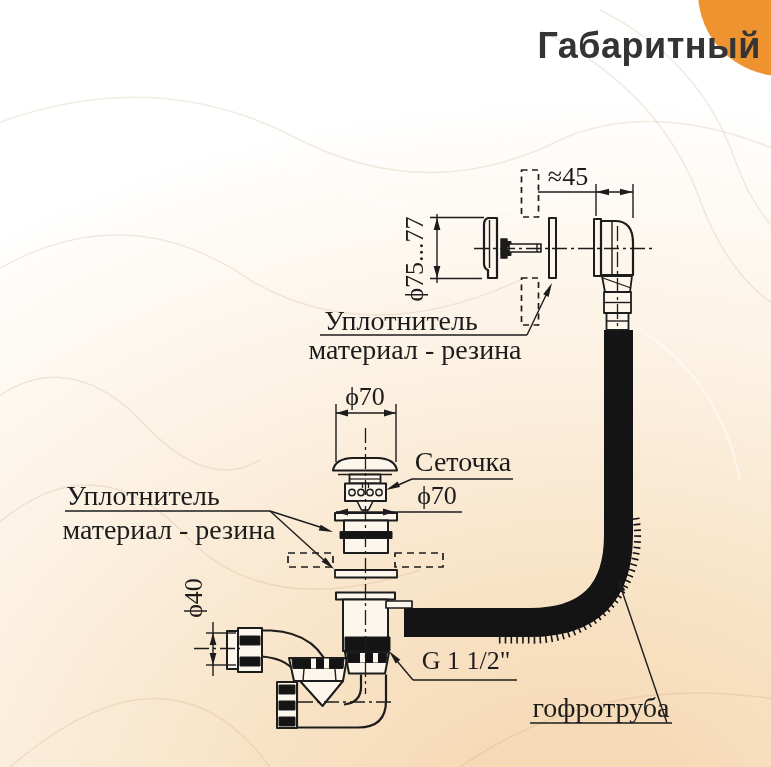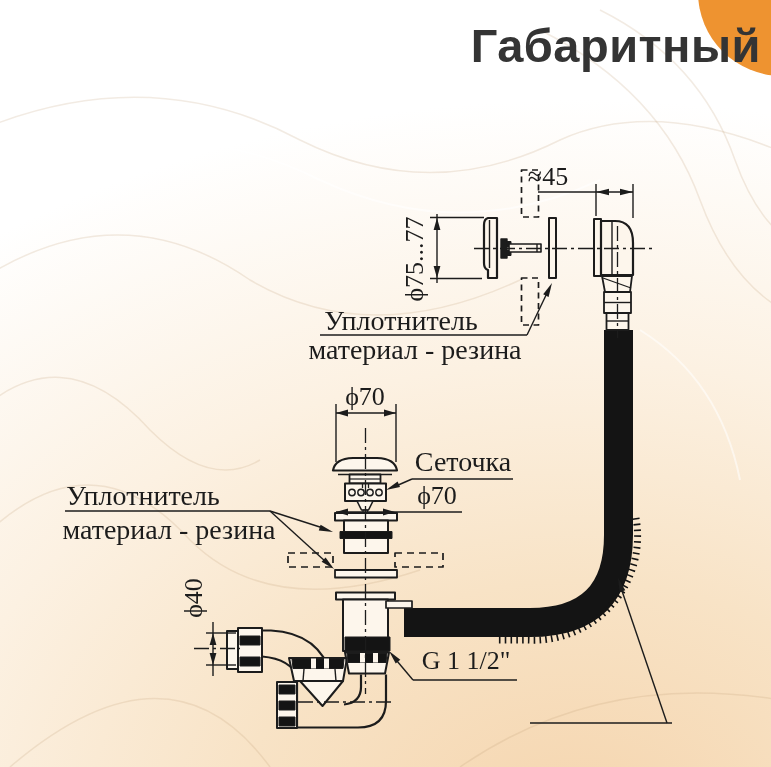--- a/index.html
+++ b/index.html
@@ -9,21 +9,21 @@
     font-family:"Liberation Serif", serif;
   }
   .deco{position:absolute; inset:0; pointer-events:none;}
   .accent-circle{
     position:absolute; width:168px; height:168px; border-radius:50%;
     background:#ee9330; left:698px; top:-92px;
   }
   .title{
     position:absolute; top:20px; right:10px; text-align:right;
     font-family:"Liberation Sans", sans-serif; font-weight:700;
-    font-size:47px; line-height:52px; color:#343434; letter-spacing:.5px;
+    font-size:36px; line-height:52px; color:#343434; letter-spacing:.5px;
   }
   .drawing{position:absolute; left:0; top:0;}
   .lbl{
     position:absolute; transform:translate(-50%,-50%);
     color:#1c1c1c; white-space:nowrap; font-size:28px;
   }
   .lbl.rot{transform:translate(-50%,-50%) rotate(-90deg);}
   .dim{font-size:26px;}
 </style>
 </head>
@@ -204,29 +204,30 @@
       <polygon points="395,512 383,508.6 383,515.4"></polygon>
       <polygon points="333,532 318.8,530.4 320.6,524.8"></polygon>
       <polygon points="334,569 321.6,561.8 325.6,557.4"></polygon>
       <polygon points="213,633 209.6,645 216.4,645"></polygon>
       <polygon points="213,665 209.6,653 216.4,653"></polygon>
       <polygon points="389,651 395.7,663.6 400.3,659.8"></polygon>
       <polygon points="618,578 619.7,592.3 625.3,590.3"></polygon>
     </g>
   </svg>
 
-  <div class="lbl dim" style="left:548px; top:177px;text-align:right;">≈45</div>
+  <div class="lbl dim" style="left:568px; top:177px;text-align:right;">≈45</div>
   <div class="lbl dim rot phi" style="left:415px; top:259px;">ϕ75...77</div>
 
   <div class="lbl" style="left:401px; top:321px;">Уплотнитель</div>
   <div class="lbl" style="left:415px; top:350px;">материал - резина</div>
 
   <div class="lbl dim phi" style="left:365px; top:397px;">ϕ70</div>
   <div class="lbl" style="left:463px; top:462px;">Сеточка</div>
   <div class="lbl dim phi" style="left:437px; top:496px;">ϕ70</div>
 
   <div class="lbl" style="left:143px; top:496px;">Уплотнитель</div>
   <div class="lbl" style="left:169px; top:530px;">материал - резина</div>
 
   <div class="lbl dim rot phi" style="left:194px; top:598px;">ϕ40</div>
   <div class="lbl dim" style="left:466px; top:661px;">G 1 1/2"</div>
+  <div class="lbl" style="left:601px; top:708px;">гофротруба</div>
 
 </div>
 
 </body></html>

